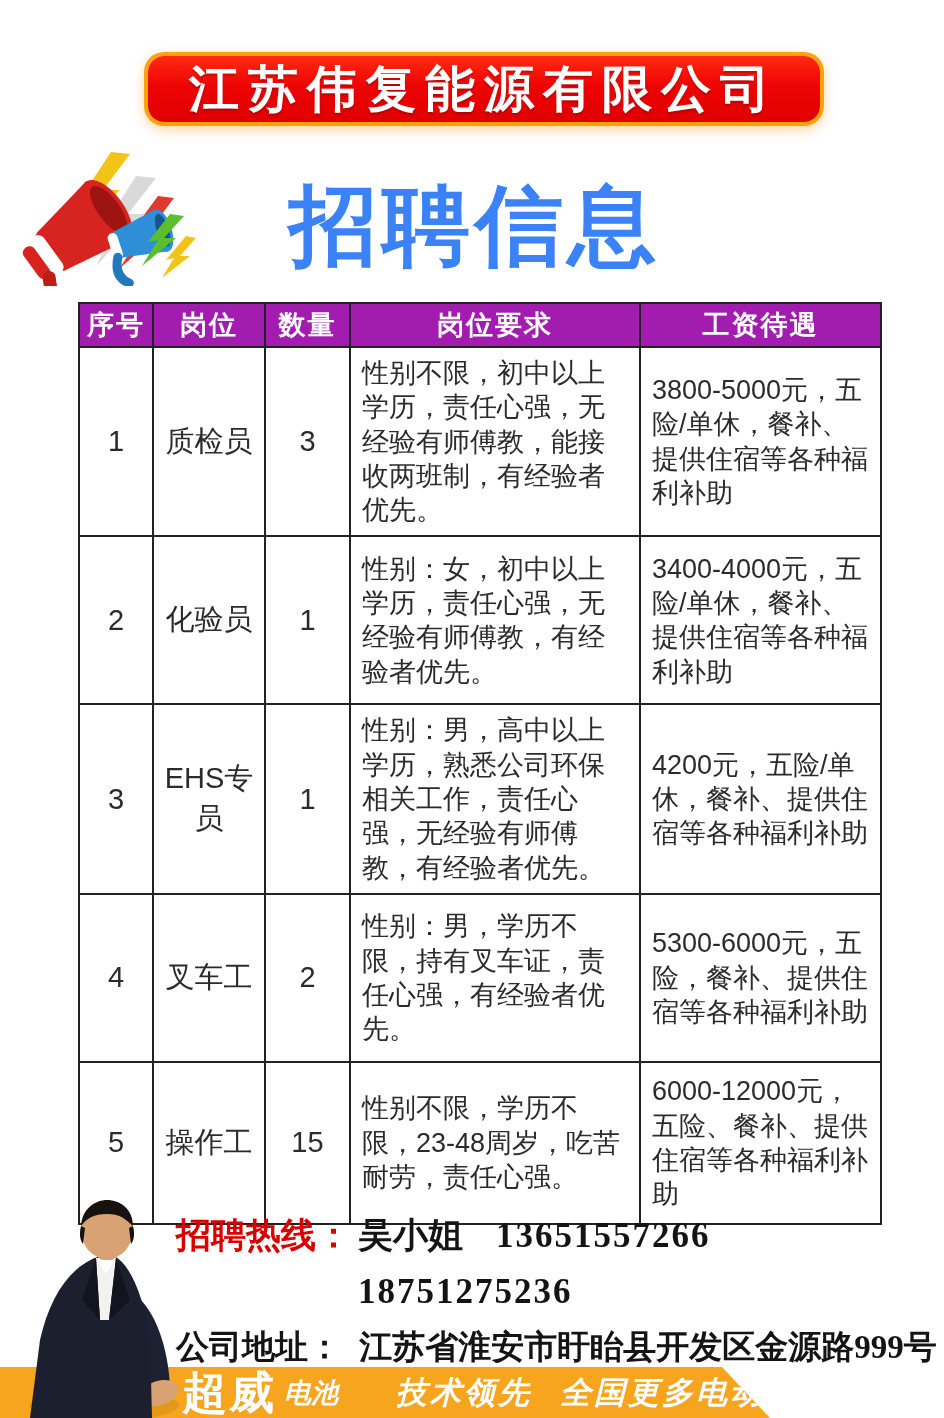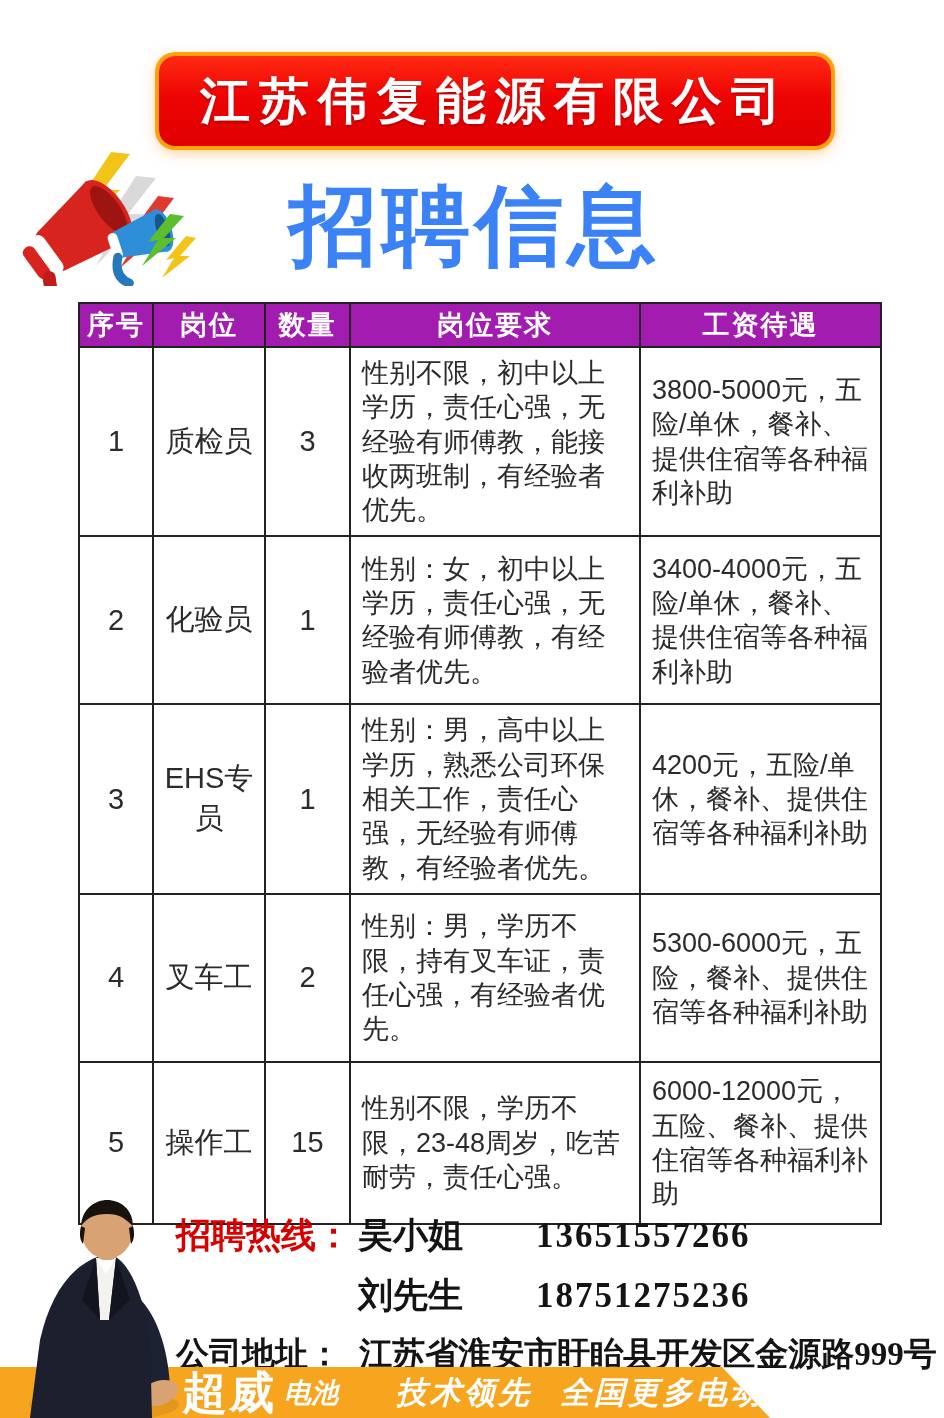--- a/index.html
+++ b/index.html
@@ -4,21 +4,21 @@
 <style>
   html,body { margin:0; padding:0; background:#e8e8e8; }
   .poster {
     position:relative; width:944px; height:1418px; margin:0 auto;
     background:#ffffff; overflow:hidden;
     font-family:"Liberation Sans", sans-serif;
   }
 
   
   .company-banner {
-    position:absolute; left:159px; top:56px; width:672px; height:90px;
+    position:absolute; left:148px; top:56px; width:672px; height:66px;
     background:linear-gradient(180deg,#ff2a12 0%,#ee0404 45%,#e00000 100%);
     border-radius:16px;
     box-shadow:0 0 0 4px rgba(255,158,0,0.95), 0 4px 16px rgba(255,140,0,0.6);
     display:flex; align-items:center; justify-content:center;
   }
   .company-banner .txt {
     color:#ffffff; font-size:50px; font-weight:bold; letter-spacing:9px;
     font-family:"Liberation Serif", serif;
     text-shadow:0 2px 2px rgba(110,0,0,0.4);
     white-space:nowrap;
@@ -51,21 +51,21 @@
 
   
   .contact {
     position:absolute; left:176px; top:1212px;
     font-family:"Liberation Serif", serif; font-weight:bold; color:#141414;
   }
   .c-row { display:flex; align-items:center; font-size:35px; margin-bottom:13px; white-space:nowrap; }
   .c-label { color:#d90000; width:182px; }
   .c-spacer { width:182px; }
   .c-name { width:138px; }
-  .c-phone { letter-spacing:2px;margin-left:40px; }
+  .c-phone { letter-spacing:2px; }
   .addr-row { font-size:33px; margin-top:2px; white-space:nowrap; }
   .addr-label { margin-right:10px; }
 
   
   .footer-banner {
     position:absolute; left:0; top:1367px; width:790px; height:51px;
     background:#f7a41e;
     clip-path:polygon(0 0, 722px 0, 770px 100%, 0 100%);
     display:flex; align-items:center; padding-left:182px; box-sizing:border-box;
     color:#ffffff; white-space:nowrap;
@@ -174,21 +174,20 @@
     </table>
 
   <div class="contact">
     <div class="c-row">
       <span class="c-label">招聘热线：</span>
       <span class="c-name">吴小姐</span>
       <span class="c-phone">13651557266</span>
     </div>
     <div class="c-row">
       <span class="c-spacer"></span>
-      <span class="c-name">刘先生</span>
       <span class="c-phone">18751275236</span>
     </div>
     <div class="addr-row">
       <span class="addr-label">公司地址：</span>
       <span>江苏省淮安市盱眙县开发区金源路999号</span>
     </div>
   </div>
 
   <div class="footer-banner">
     <span class="brand">超威</span>

